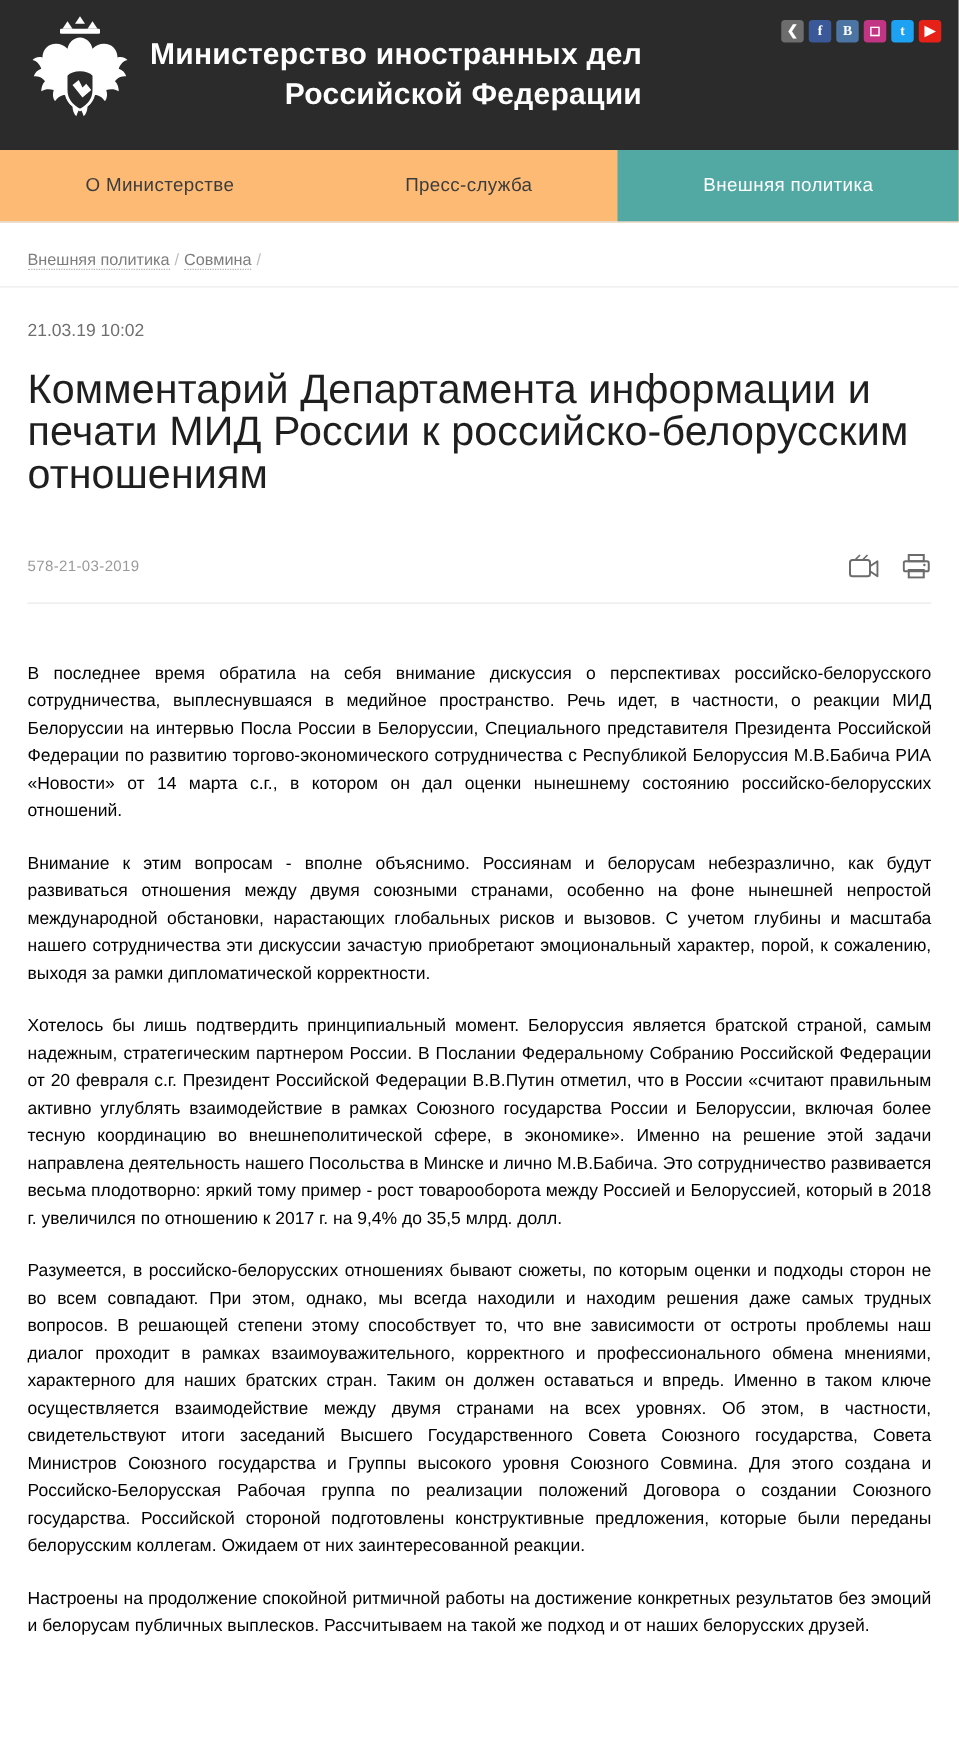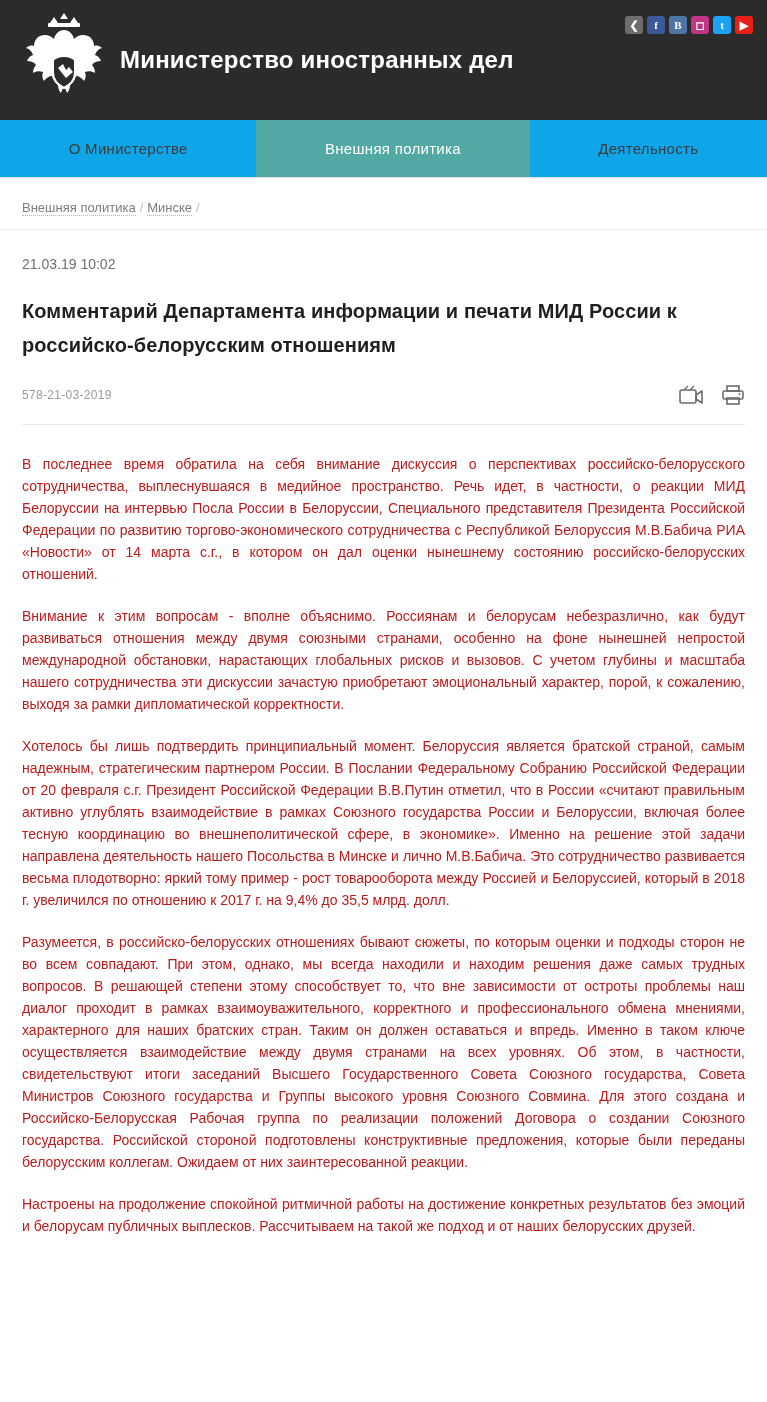--- a/index.html
+++ b/index.html
@@ -66,21 +66,21 @@
   }
   .s-share { background: #6d6d6d; border-radius: 50%; font-size: 10px; }
   .s-fb { background: #3b5998; }
   .s-vk { background: #4c75a3; font-size: 10px; }
   .s-ig { background: #c13584; }
   .s-tw { background: #1da1f2; }
   .s-yt { background: #e62117; font-size: 9px; }
 
   
   .main-nav {
-    background: #0ea5e9;
+    background: #fdba74;
     display: flex;
     height: 58px;
     border-bottom: 1px solid #e2e2e2;
   }
   .nav-item {
     flex: 1 1 auto;
     display: flex;
     align-items: center;
     justify-content: center;
     font-size: 15px;
@@ -112,25 +112,25 @@
   
   .article {
     padding: 26px 22px 30px 22px;
   }
   .date {
     font-size: 14px;
     color: #6f6f6f;
     margin-bottom: 22px;
   }
   .headline {
-    font-size: 20px;
+    font-size: 33px;
     line-height: 34px;
     color: #1f1f1f;
-    font-weight: bold;
-    margin: 0 0 22px 0;
+    font-weight: normal;
+    margin: 0 0 46px 0;
     letter-spacing: 0.1px;
   }
   .meta-row {
     display: flex;
     align-items: center;
     justify-content: space-between;
     padding-bottom: 18px;
     border-bottom: 1px solid #eaeaea;
     gap: 20px;
   }
@@ -153,23 +153,23 @@
     align-items: center;
     justify-content: center;
   }
 
   .body-text {
     padding-top: 28px;
   }
   .body-text p {
     font-size: 14px;
     line-height: 22px;
-    color: #b91c1c;
+    color: #000000;
     text-align: justify;
-    margin: 0 0 20px 0;
+    margin: 16px 0 20px 0;
   }
   .body-text p:last-child { margin-bottom: 0; }
 </style>
 </head>
 <body>
 
 <header class="site-header">
   <div class="emblem">
     <svg width="88" height="100" viewBox="0 0 88 100" aria-hidden="true">
       <g fill="#ffffff">
@@ -188,40 +188,41 @@
                  c1 -3 3 -6 7 -7 c-2 -2 -5 -3 -8 -2 c0 -4 -2 -8 -6 -10
                  c-5 -2 -10 -1 -14 3 c-1 -5 -5 -9 -10 -9 z"></path>
 
         <path d="M44 46 c5 0 9 2 11 4 v12 c0 8 -5 13 -11 16 c-6 -3 -11 -8 -11 -16 v-12 c2 -2 6 -4 11 -4 z" fill="#2b2b2b" stroke="#ffffff" stroke-width="2"></path>
         <path d="M38 58 l5 -4 3 6 3 -3 4 5 -7 6 z" fill="#ffffff"></path>
       </g>
     </svg>
   </div>
   <div class="site-title">
     <span>Министерство иностранных дел</span>
+    <span>Российской Федерации</span>
   </div>
 
   <div class="social">
     <div class="s-ico s-share">❮</div>
     <div class="s-ico s-fb">f</div>
     <div class="s-ico s-vk">B</div>
     <div class="s-ico s-ig">◻</div>
     <div class="s-ico s-tw">t</div>
     <div class="s-ico s-yt">▶</div>
   </div>
 </header>
 
 <nav class="main-nav">
   <div class="nav-item">О Министерстве</div>
+  <div class="nav-item">Пресс-служба</div>
   <div class="nav-item active">Внешняя политика</div>
-  <div class="nav-item">Деятельность</div>
 </nav>
 
 <div class="breadcrumb">
-  <a href="#">Внешняя политика</a><span class="sep">/</span><a href="#">Минске</a><span class="sep">/</span>
+  <a href="#">Внешняя политика</a><span class="sep">/</span><a href="#">Совмина</a><span class="sep">/</span>
 </div>
 
 <article class="article">
   <div class="date">21.03.19 10:02</div>
   <h1 class="headline">Комментарий Департамента информации и печати МИД России к российско-белорусским отношениям</h1>
 
   <div class="meta-row">
     <div class="doc-id">578-21-03-2019</div>
     <div class="meta-icons">
       <div class="m-ico">

